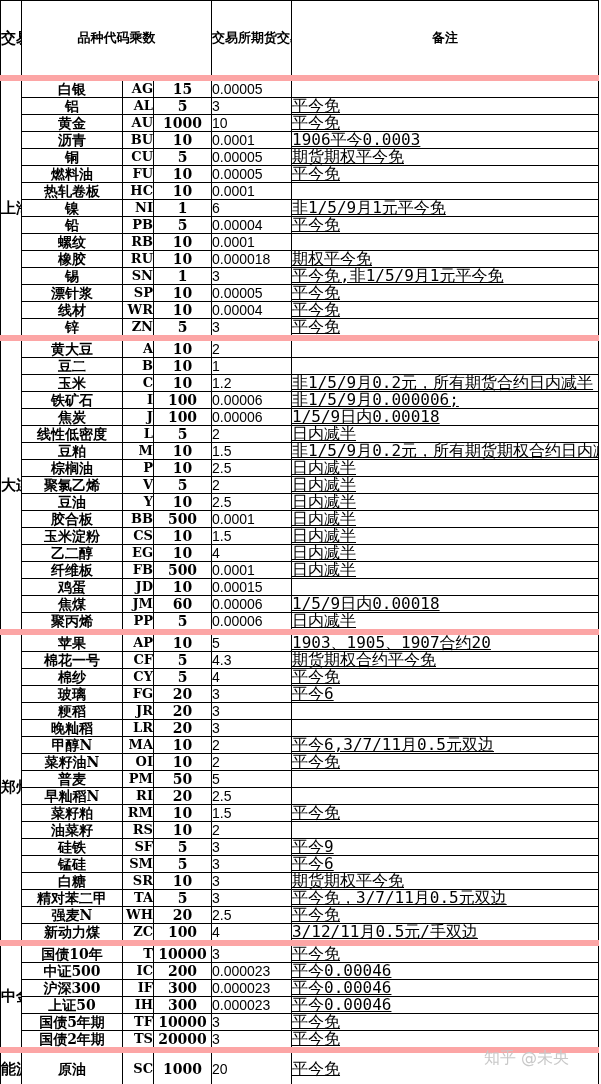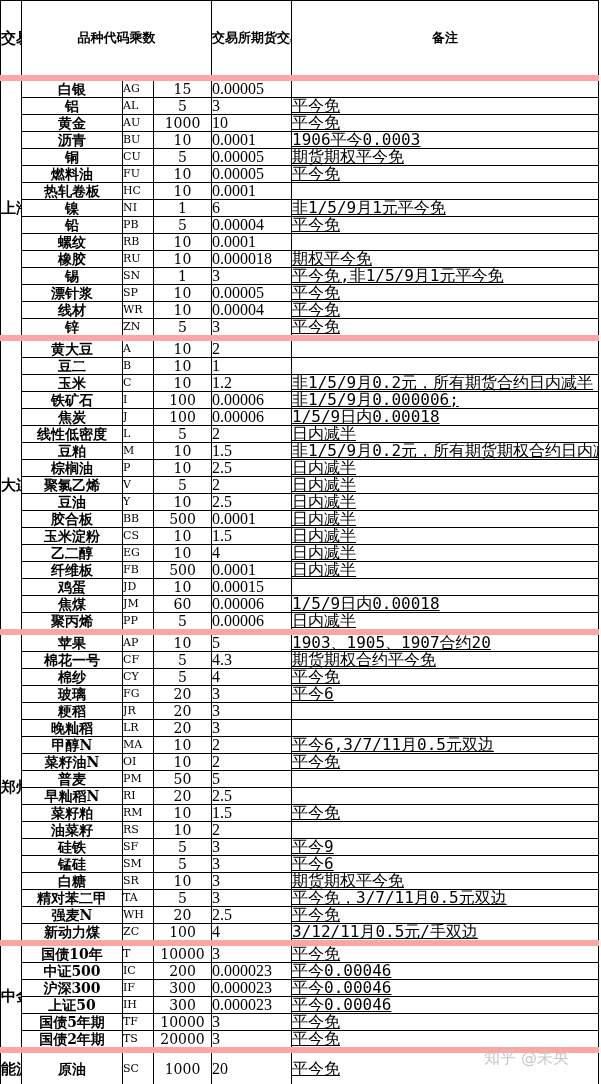--- a/index.html
+++ b/index.html
@@ -7,23 +7,23 @@
   table.sheet { position:absolute; left:0; top:0; border-collapse:collapse; table-layout:fixed; width:598px; }
   table.sheet td, table.sheet th { border:1px solid #000; padding:0; overflow:hidden; white-space:nowrap; color:#000; }
   col.c-ex { width:21px; } col.c-name { width:101px; } col.c-code { width:31px; } col.c-mult { width:58px; } col.c-fee { width:80px; } col.c-rem { width:307px; }
   th { font-weight:bold; font-size:13px; line-height:18px; }
   th.hdr-ex { text-align:center; font-size:15px; line-height:20px; white-space:normal; word-break:break-all; }
   th.hdr-fee { text-align:center; white-space:normal; padding:2px 4px; line-height:19px; }
   tr.hdr { height:77px; }
   tr.row td { height:16px; line-height:16px; }
   td.ex { text-align:center; vertical-align:middle; font-weight:bold; font-size:15px; line-height:20px; white-space:normal; word-break:break-all; padding:0 2px; }
   td.name { text-align:center; font-weight:bold; font-size:14px; font-family:"DejaVu Serif", serif; }
-  td.code { text-align:left; font-weight:normal; font-size:11px; font-family:"DejaVu Serif", serif; }
-  td.mult { text-align:center; font-weight:normal; font-size:14px; font-family:"DejaVu Serif", serif; }
-  td.fee { text-align:left; padding-left:3px; font-size:16px; font-family:Liberation Serif, serif; color:#222; }
+  td.code { text-align:right; font-weight:bold; font-size:13px; font-family:"DejaVu Serif", serif; }
+  td.mult { text-align:center; font-weight:bold; font-size:14px; font-family:"DejaVu Serif", serif; }
+  td.fee { text-align:left; padding-left:3px; font-size:14px; font-family:Liberation Sans, sans-serif; color:#222; }
   td.rem { text-align:left; padding-left:3px; font-size:16px; font-family:"DejaVu Sans Mono", monospace; text-decoration:underline; }
   tr.group-start td { border-top:6px solid #fca5a5; }
   tr.sc-row td { height:32px; line-height:32px; }
   .watermark { position:absolute; left:484px; top:1048px; font-size:16px; color:#c8c8c8; font-family:"DejaVu Sans", sans-serif; }
 </style>
 </head>
 <body>
 
 <table class="sheet">
   <colgroup>

